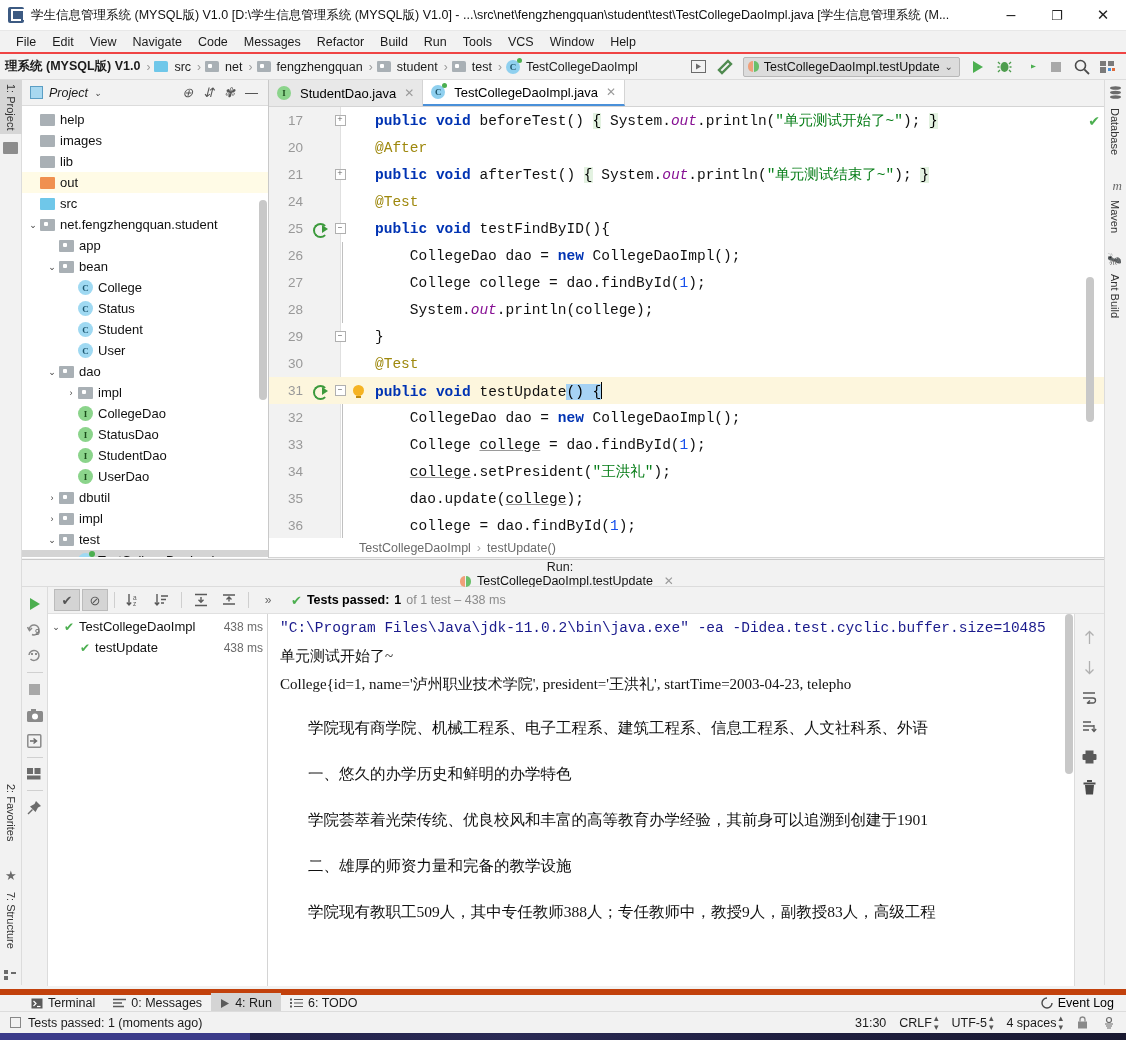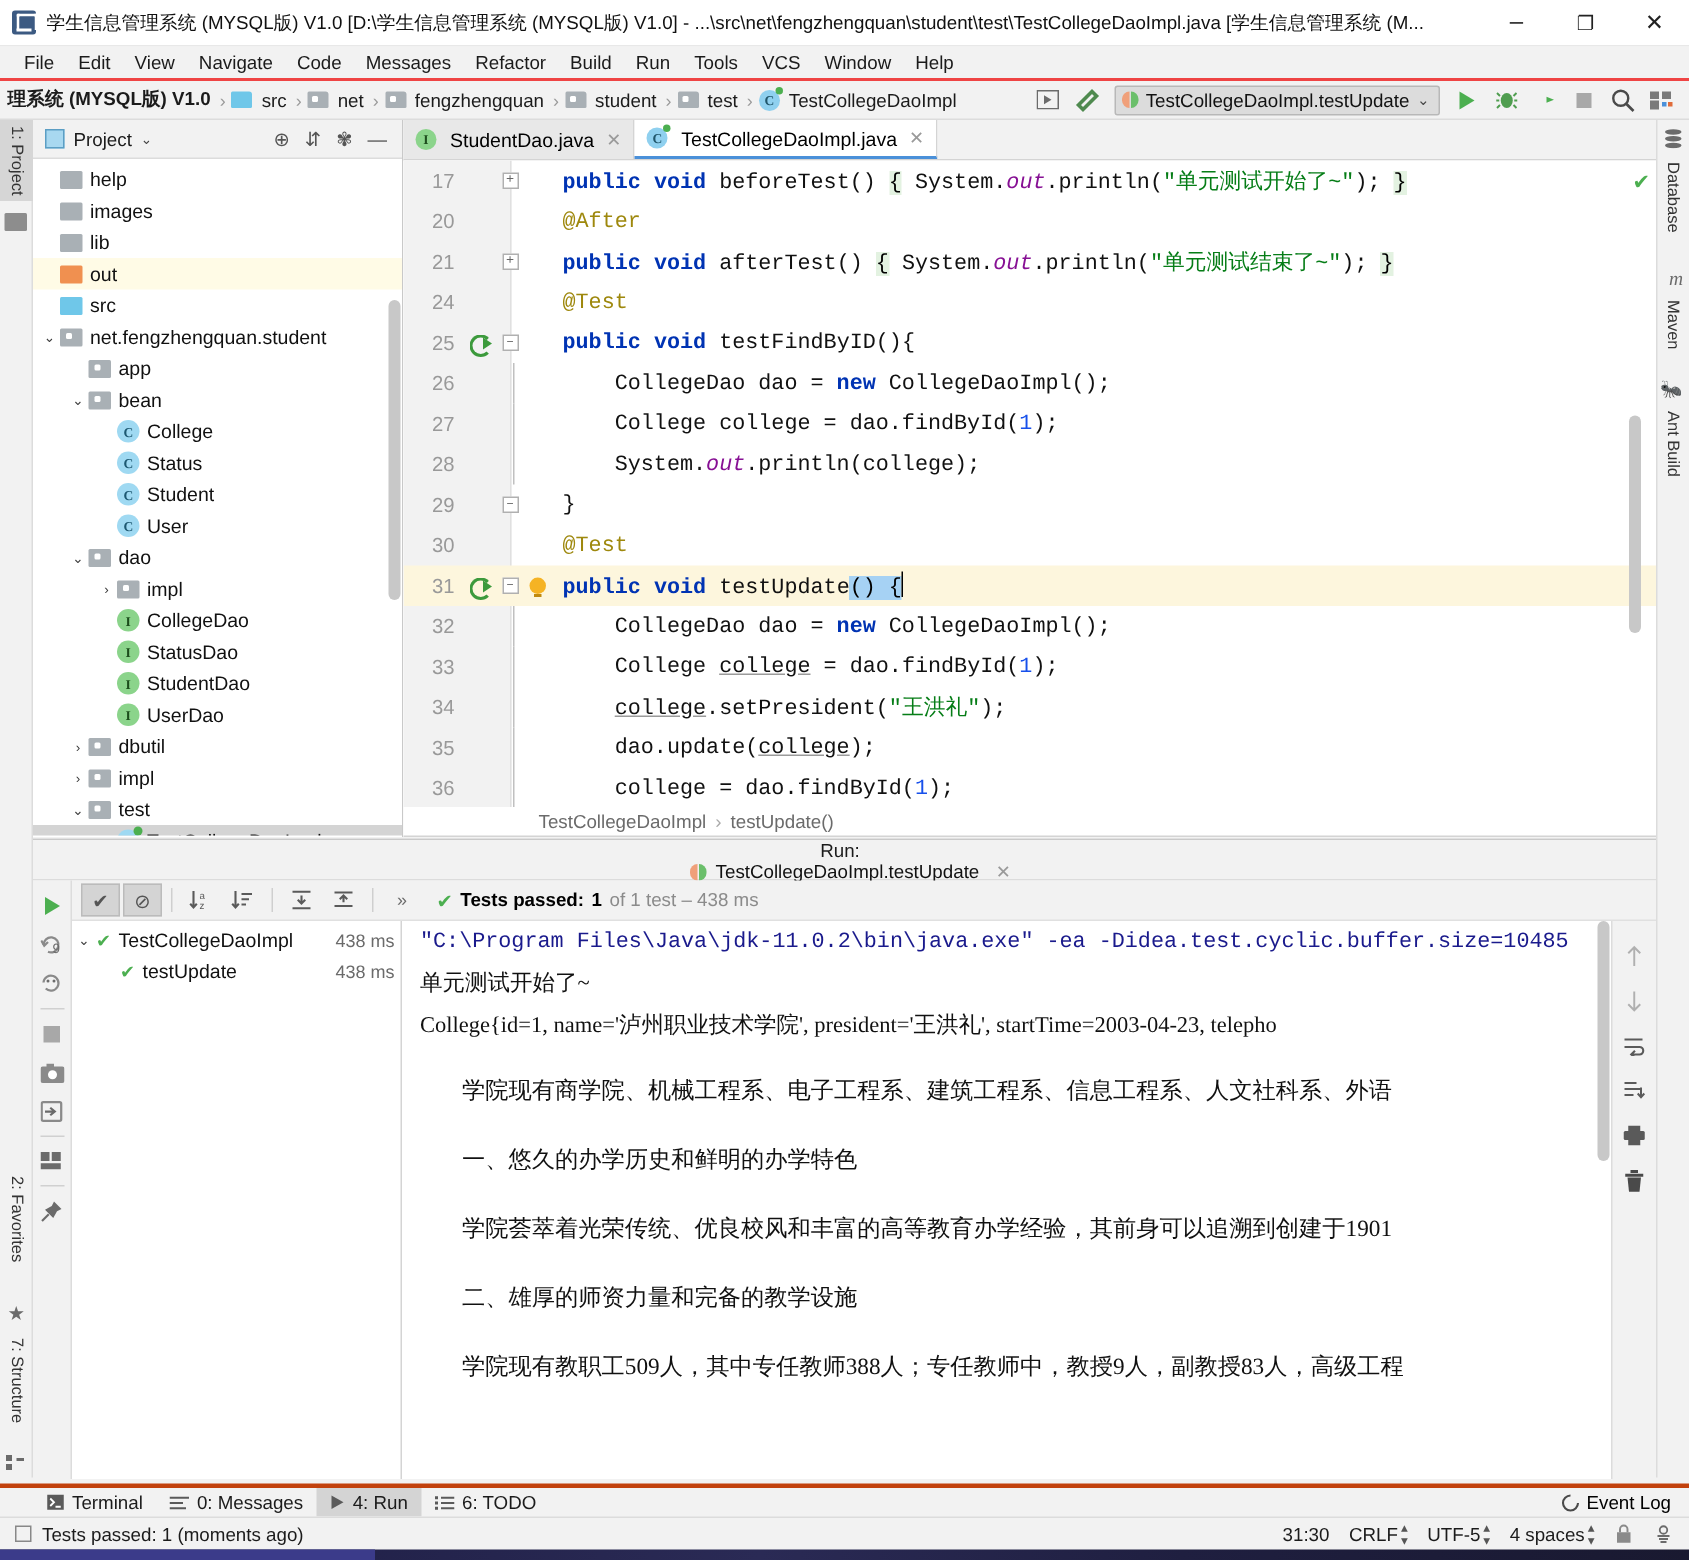--- a/index.html
+++ b/index.html
@@ -116,21 +116,21 @@
     padding:4px 0; white-space:nowrap;
   }
 
   
   .projpanel {
     position:absolute; left:22px; top:80px; width:247px; height:478px;
     background:#ffffff; border-right:1px solid #c9c9c9;
   }
   .proj-header {
     height:26px; background:#f2f2f2; display:flex; align-items:center;
-    padding:0 4px; border-bottom:1px solid #dcdcdc;
+    padding:0 4px; border-bottom:1px solid #dcdcdc;font-style:italic;
   }
   .proj-header .pico {
     width:13px;height:13px;background:#a8d8f0;border:1px solid #5b9ec4;margin-right:6px;margin-left:4px;
   }
   .proj-header .ptitle{ font-size:12.5px; color:#1b1b1b; }
   .caret-dn { margin-left:6px; font-size:9px; color:#444; }
   .proj-header .hb { margin-left:auto; display:flex; align-items:center; gap:10px; padding-right:6px;}
   .proj-header .hb span { font-size:13px; color:#555; }
 
   .tree { padding-top:3px; font-size:13px; overflow:hidden; height:451px; position:relative;}
@@ -308,21 +308,21 @@
   }
   .console-rt {
     width:30px; flex:0 0 auto; background:#f2f2f2; border-left:1px solid #dcdcdc;
     display:flex; flex-direction:column; align-items:center; padding-top:8px;
   }
   .crt-btn { width:30px; height:30px; display:flex; align-items:center; justify-content:center; color:#777; font-size:14px;}
 
   
   .bottomstrip {
     position:absolute; left:0; top:989px; width:1126px; height:22px;
-    background:#f2f2f2; display:flex; border-top:3px solid #c2410c;
+    background:#f2f2f2; display:flex; align-items:center; border-top:6px solid #c2410c;
   }
   .btab {
     display:flex; align-items:center; gap:5px; padding:3px 9px; font-size:12.5px; color:#1b1b1b;
     white-space:nowrap;
   }
   .btab.active { background:#d4d4d4; }
   .bottomstrip .spacer { flex:1 1 auto; }
   .evlog { display:flex; align-items:center; gap:5px; padding-right:12px; font-size:12.5px;}
 
   

